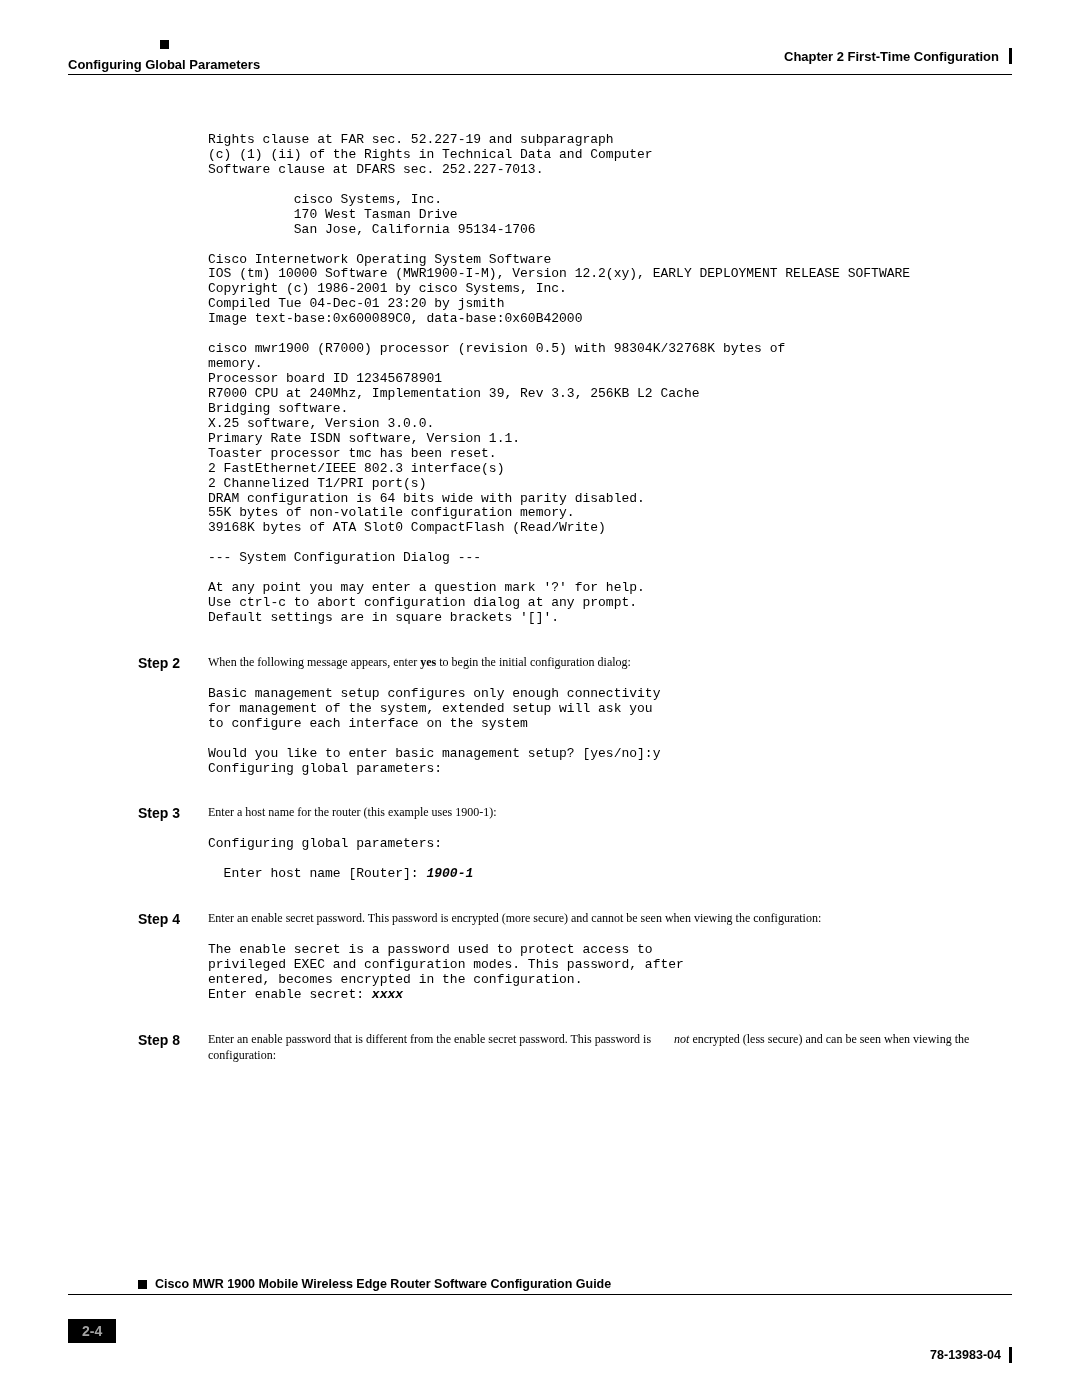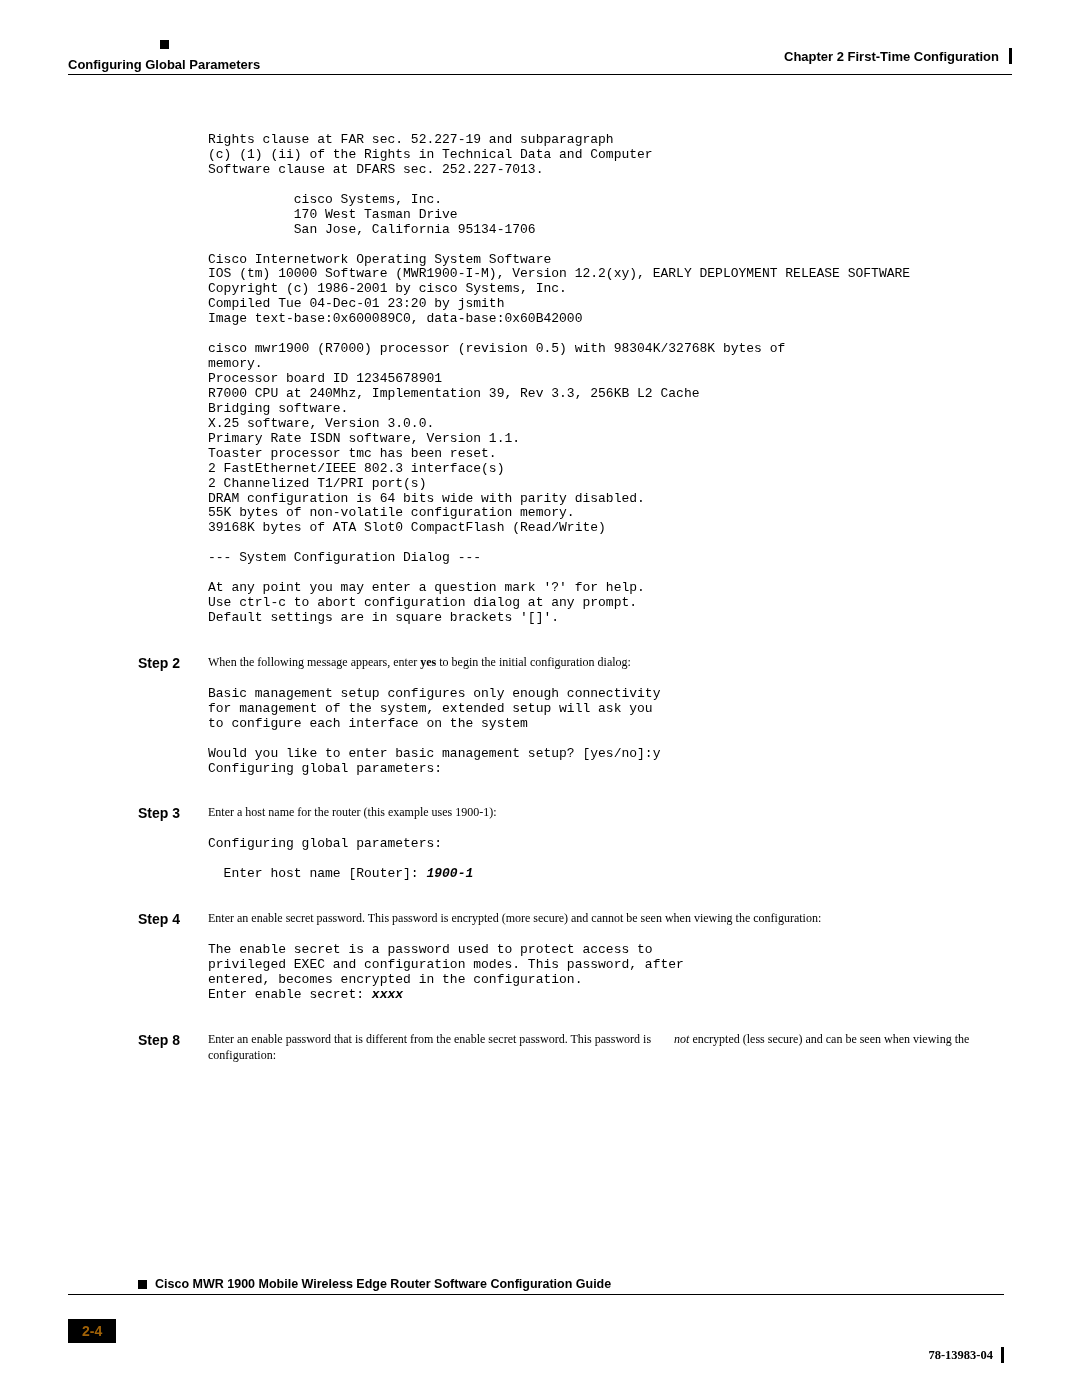--- a/index.html
+++ b/index.html
@@ -66,41 +66,41 @@
     font-size: 14px;
     font-weight: 700;
     flex: 0 0 70px;
   }
   .step-text { flex: 1; font-size: 12px; }
   .step-text b { font-family: "Times New Roman", Times, serif; font-weight: 700; }
   .step-text i { font-style: italic; margin-left: 20px; }
   .code-after { margin-top: 14px; }
   .footer {
     position: absolute;
-    left: 68px; right: 76px; bottom: 34px;
+    left: 68px; right: 68px; bottom: 34px;
   }
   .footer-title-row {
     display: flex; align-items: center; gap: 8px;
     font-family: Arial, Helvetica, sans-serif;
     font-size: 12.5px; font-weight: 700;
     margin-left: 70px;
   }
   .footer-rule { border: 0; border-top: 1px solid #000; margin: 3px 0 0 0; }
   .footer-bottom {
     display: flex; justify-content: space-between; align-items: center;
     margin-top: 4px;
   }
   .page-pill {
-    background: #000; color: #a16207;
+    background: #000; color: #a3a3a3;
     font-family: Arial, Helvetica, sans-serif;
     font-weight: 700; font-size: 14px;
     padding: 4px 14px;
   }
   .doc-num {
-    font-family: Liberation Serif, serif;
+    font-family: Liberation Sans, sans-serif;
     font-size: 12.5px; font-weight: 700;
     display: flex; align-items: center; gap: 8px; margin-top: 48px;
   }
   .vbar { width: 3px; height: 16px; background: #000; display: inline-block; }
   .mono-bold { font-weight: 700; font-style: italic; }
 </style>
 </head>
 <body>
 
 <div class="page">

